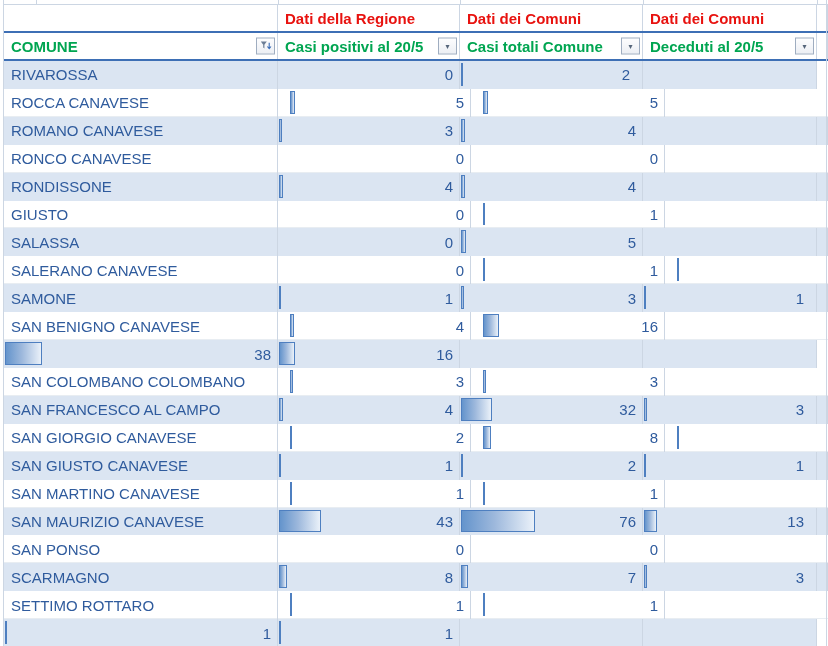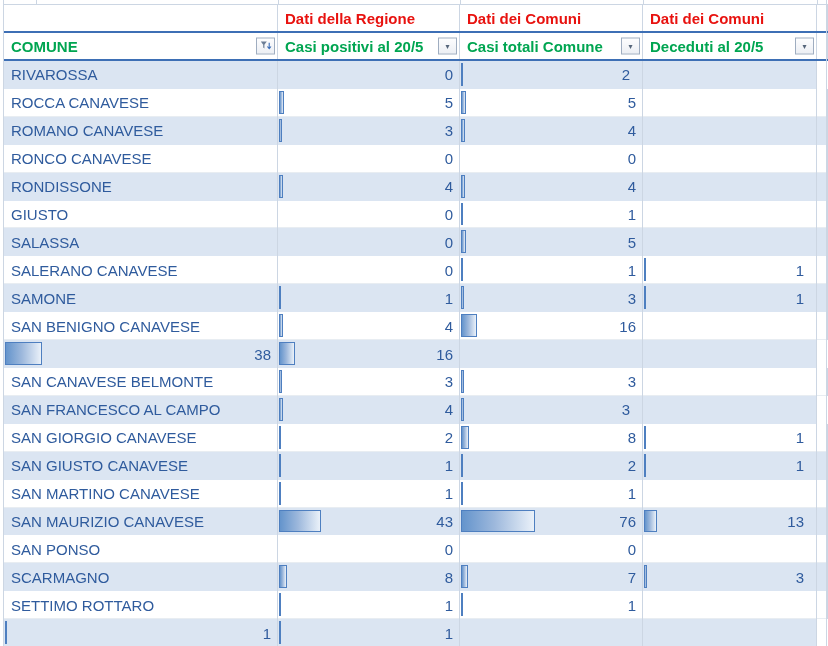--- a/index.html
+++ b/index.html
@@ -34,21 +34,21 @@
     position:absolute;right:2px;top:50%;transform:translateY(-50%);
     width:19px;height:17px;box-sizing:border-box;
     border:1px solid #9fadc0;background:linear-gradient(#fdfdfe,#eceff4);
     display:flex;align-items:center;justify-content:center;
     font-size:8px;color:#55657a;cursor:pointer;padding:0;
   }
   
   .rows{height:586px;display:flex;flex-direction:column;}
   .r{flex:1 1 auto;display:grid;grid-template-columns:274px 182px 183px 174px 11px;min-height:0;}
   .r.band .c{background:var(--band);}
-  .r:not(.band){box-shadow:inset 0 -1px 0 rgba(205,214,227,.45);}
+  .r:not(.band){box-shadow:inset 0 -1px 0 rgba(205,214,227,.45);gap:11px;}
   .r .c{font-size:15px;}
   .name-c{padding-left:7px;}
   .num-c{justify-content:flex-end;padding-right:6px;}
   .num-c.dec{padding-right:12px;}
   .bar{
     position:absolute;left:1px;top:2px;bottom:3px;box-sizing:border-box;
     border:1px solid var(--barborder);
     background:linear-gradient(90deg,var(--barfill) 0%,#9db8dc 45%,#eaf1f9 100%);
   }
   .t{position:relative;z-index:1;}
@@ -300,21 +300,21 @@
         <span class="t">16</span>
       </div>
       <div class="c num-c dec">
 
         <span class="t"></span>
       </div>
       <div class="c last"></div>
     </div>
       <div class="r">
       <div class="c name-c">
-        <span class="t">SAN CANAVESE BELMONTE</span>
+        <span class="t">SAN COLOMBANO COLOMBANO</span>
       </div>
       <div class="c num-c">
         <span class="bar" style="width: 3px;"></span>
         <span class="t">3</span>
       </div>
       <div class="c num-c">
         <span class="bar" style="width: 3px;"></span>
         <span class="t">3</span>
       </div>
       <div class="c num-c dec">
@@ -323,20 +323,24 @@
       </div>
       <div class="c last"></div>
     </div>
       <div class="r band">
       <div class="c name-c">
         <span class="t">SAN FRANCESCO AL CAMPO</span>
       </div>
       <div class="c num-c">
         <span class="bar" style="width: 4px;"></span>
         <span class="t">4</span>
+      </div>
+      <div class="c num-c">
+        <span class="bar" style="width: 31px;"></span>
+        <span class="t">32</span>
       </div>
       <div class="c num-c dec">
         <span class="bar" style="width: 3px;"></span>
         <span class="t">3</span>
       </div>
       <div class="c last"></div>
     </div>
       <div class="r">
       <div class="c name-c">
         <span class="t">SAN GIORGIO CANAVESE</span>

